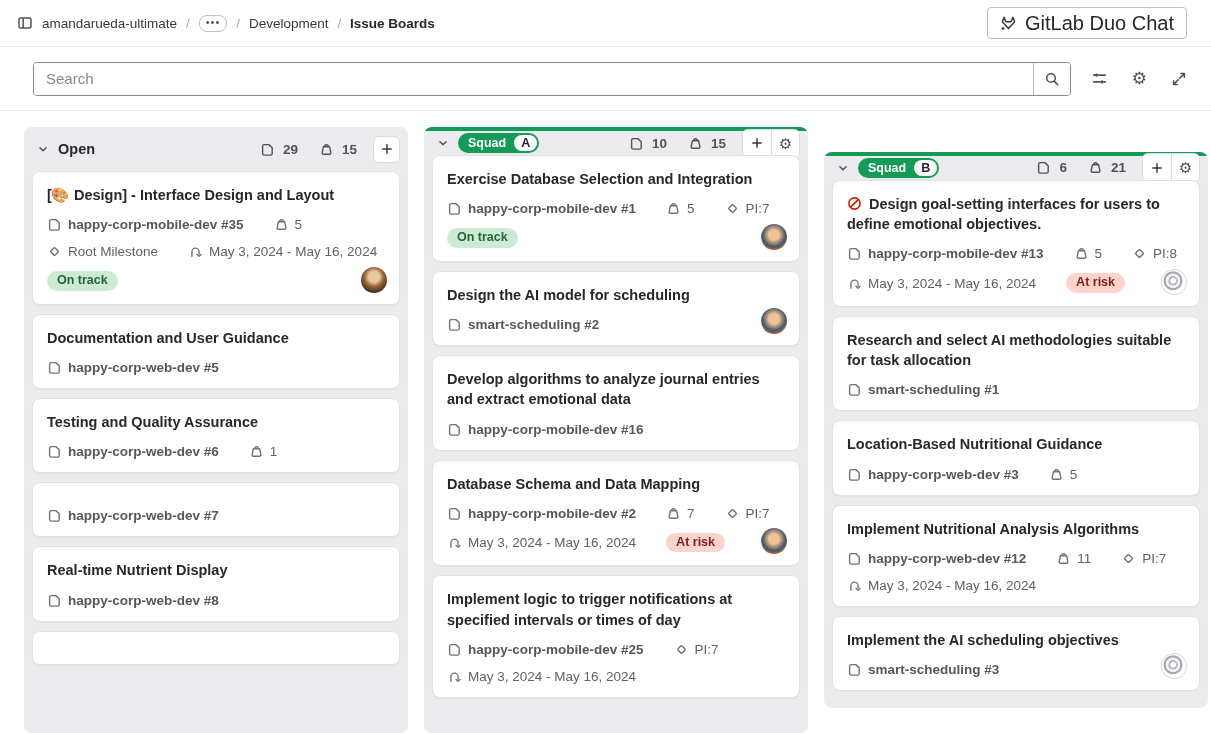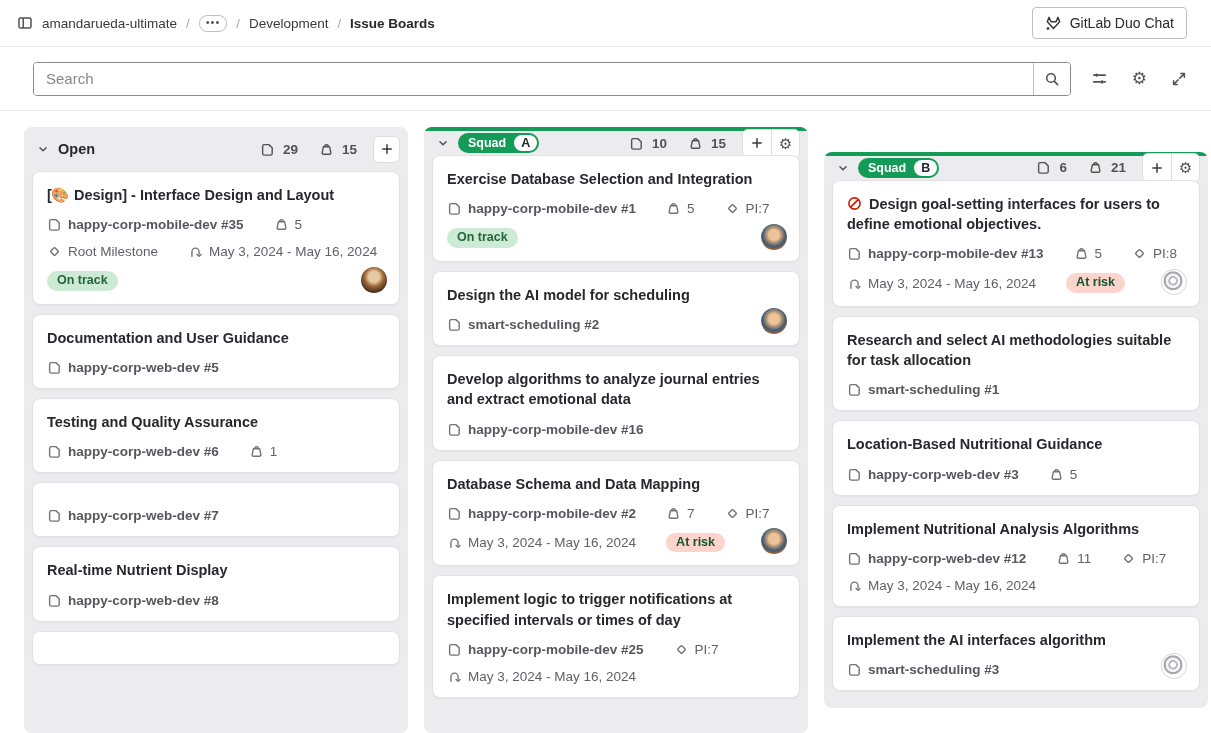--- a/index.html
+++ b/index.html
@@ -19,21 +19,21 @@
   .crumb-sep{ color:#a8a7ad; font-size:13px;}
   .crumb-link{ cursor:pointer; }
   .crumb-ellipsis{
     border:1px solid #bfbfc3; border-radius:8px; padding:1px 6px 3px;
     font-size:11px; letter-spacing:1px; color:#535158; line-height:1; cursor:pointer; background:#fff;
   }
   .crumb-current{ font-weight:700; color:#28272d;}
   .duo-btn{
     display:flex; align-items:center; gap:8px; height:32px; padding:0 12px;
     border:1px solid #bfbfc3; border-radius:4px; background:#fff;
-    font-size:14px; color:#28272d; cursor:pointer;
+    font-size:20px; color:#28272d; cursor:pointer;
   }
 
   
   .toolbar{
     height:64px; display:flex; align-items:center; padding:0 24px;
     border-bottom:1px solid #e8e8ea; background:#fff;
   }
   .board-select{
     width:160px; height:34px; border:1px solid #8a898f; border-radius:4px; background:#fff;
     display:flex; align-items:center; justify-content:space-between; padding:0 10px 0 12px;
@@ -111,21 +111,21 @@
   .blocked-ic{ display:inline-block; vertical-align:-2px; margin-right:7px; }
   .meta-row{ display:flex; align-items:center; gap:30px; margin-top:12px; color:#626168; font-size:13.5px; flex-wrap:wrap;}
   .meta-item{ display:flex; align-items:center; gap:6px; }
   .meta-item .ic{ color:#737278; }
   .meta-ref{ font-weight:700; color:#57565c; }
   .badge{
     display:inline-block; padding:3px 10px 4px; border-radius:11px;
     font-size:12.5px; font-weight:700; line-height:1;
   }
   .badge.success{ background:#cdead4; color:#24663b; }
-  .badge.danger{ background:#fdd4cd; color:#14532d; }
+  .badge.danger{ background:#fdd4cd; color:#7f1d1d; }
   .avatar{
     position:absolute; right:12px; bottom:11px; width:26px; height:26px; border-radius:50%;
     cursor:pointer;
   }
   .avatar-woman{ background:radial-gradient(circle at 50% 38%, #e7c9a1 0 26%, #a06a3c 45%, #4a3категория) ; }
   .avatar-woman{ background:radial-gradient(circle at 50% 38%, #e7c9a1 0 26%, #a06a3c 45%, #4a3322 72%, #2c4a33 100%); }
   .avatar-man{ background:radial-gradient(circle at 50% 42%, #eec39a 0 26%, #caa27a 34%, #3e5a74 58%, #d2661e 82%, #e8a23c 100%); }
   .avatar-sketch{
     border:1px solid #d6d5da;
     background:radial-gradient(circle at 46% 45%, #ffffff 0 14%, #b9b8bf 17% 24%, #f4f3f6 27% 38%, #a9a8b0 41% 49%, #ffffff 53% 100%);
@@ -690,21 +690,21 @@
                   <path d="M4.2 13 V8.2 a3.8 3.8 0 0 1 7.6 0 V11"></path>
                   <path d="M9.7 11.1 l2.1 2.1 2.1 -2.1"></path>
                 </svg>
               </span>
             <span>May 3, 2024 - May 16, 2024</span>
           </span>
         </div>
       </div>
 
       <div class="card">
-        <div class="card-title">Implement the AI interfaces algorithm</div>
+        <div class="card-title">Implement the AI scheduling objectives</div>
         <div class="meta-row">
           <span class="meta-item meta-ref">
             <span class="ic">
                 <svg class="i" width="15" height="15" viewBox="0 0 16 16" fill="none" stroke="currentColor" stroke-width="1.5" stroke-linejoin="round">
                   <path d="M4.5 2.8 h4.9 L13 6.2 v6.1 c0 .95-.8 1.7-1.75 1.7 h-6.7 c-.95 0-1.75-.75-1.75-1.7 V4.5 c0-.95.8-1.7 1.7-1.7 Z"></path>
                 </svg>
               </span>
             <span>smart-scheduling #3</span>
           </span>
         </div>

